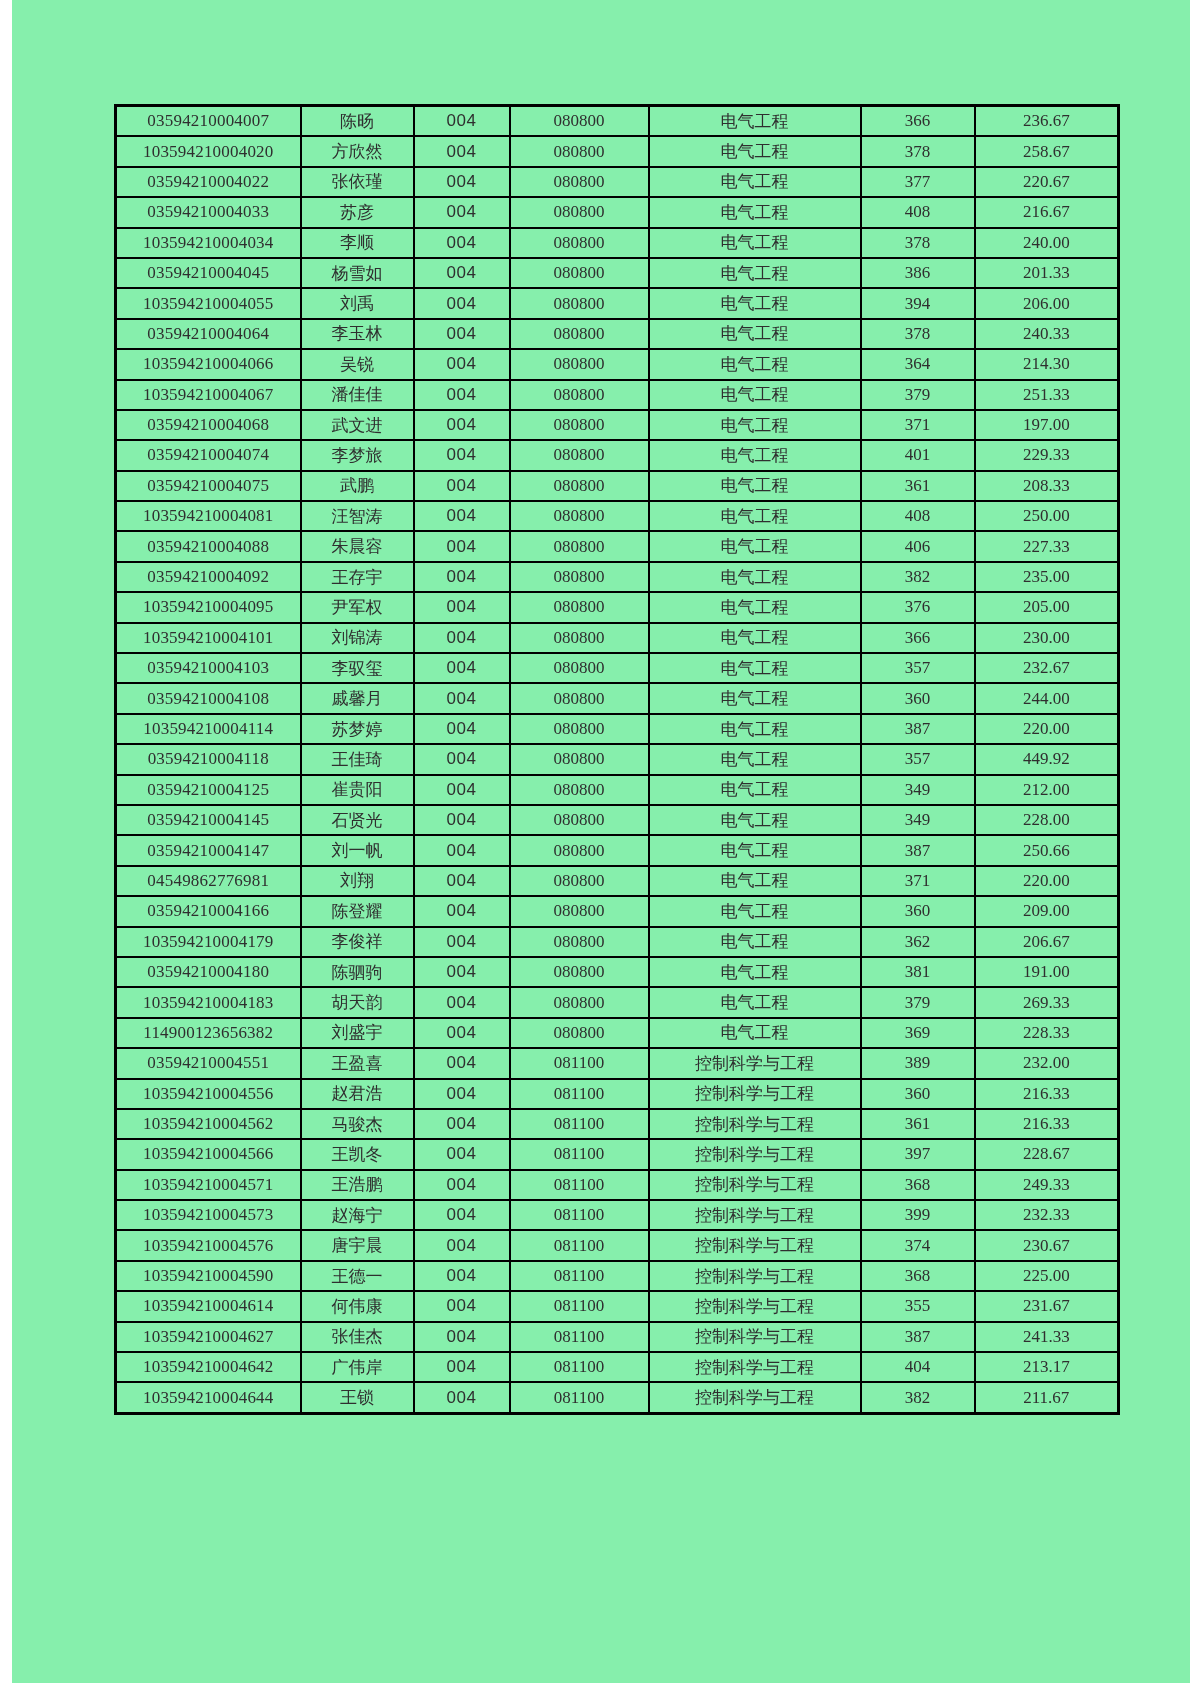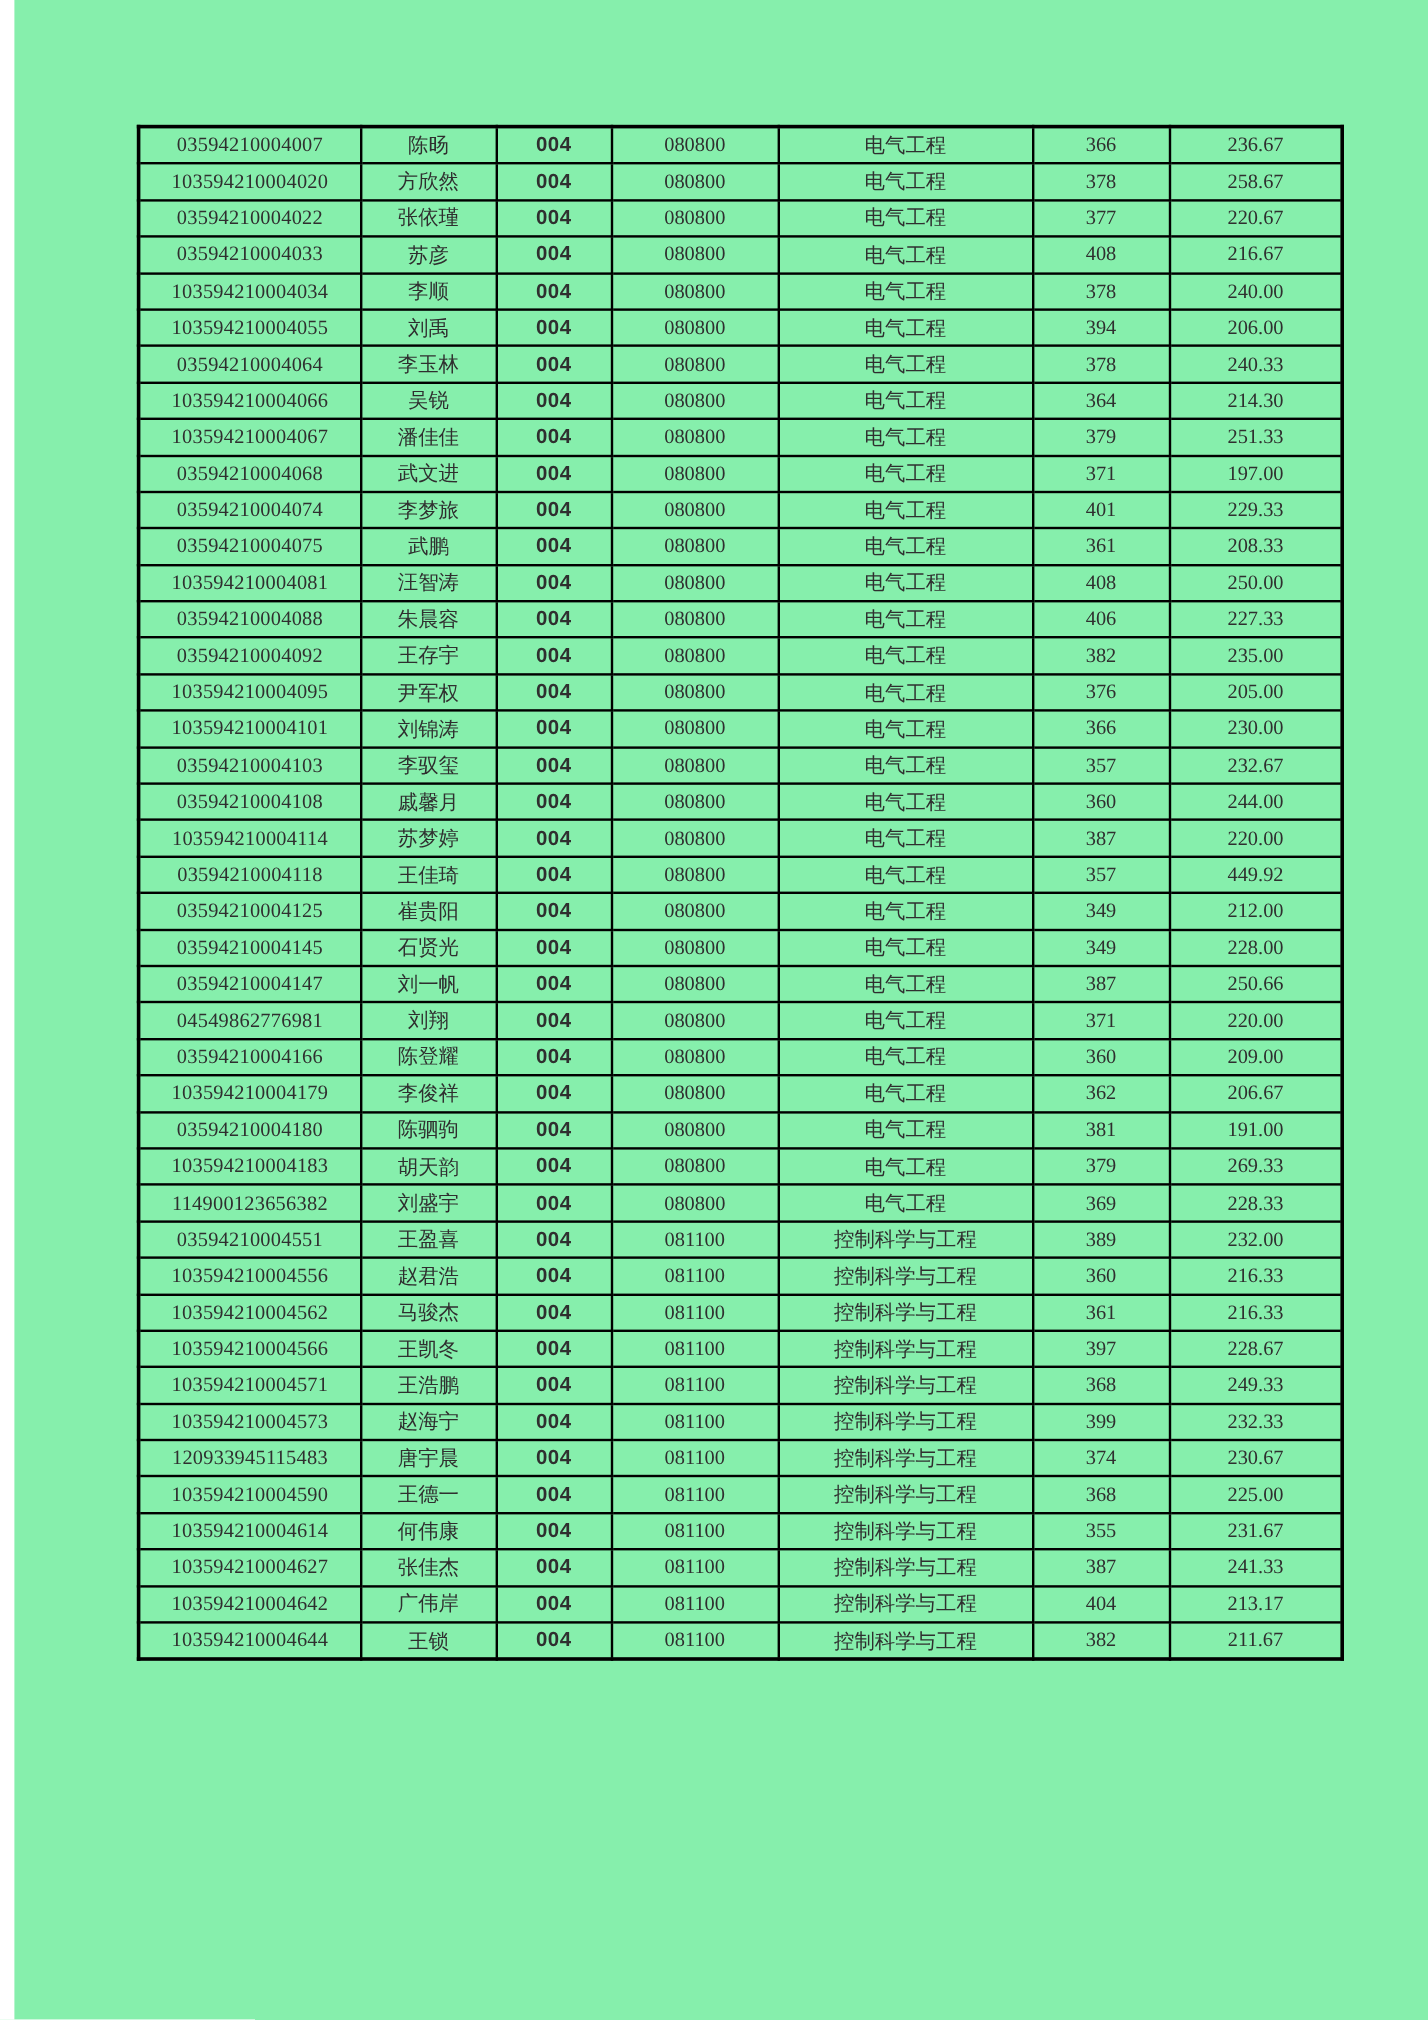--- a/index.html
+++ b/index.html
@@ -47,21 +47,21 @@
     font-family: "Liberation Serif", "DejaVu Serif", serif;
     font-size: 17px;
     letter-spacing: 0.2px;
   }
   td.c-name, td.c-major {
     font-family: "Liberation Serif", "DejaVu Serif", serif;
     font-size: 18px;
   }
   td.c-dept {
     font-family: "Liberation Sans", "DejaVu Sans", sans-serif;
-    font-weight: 700;
+    font-weight: 400;
     color: #000000;
     font-size: 16px;
     letter-spacing: 0.5px;
   }
   td.c-code, td.c-s1, td.c-s2 {
     font-family: "Liberation Serif", "DejaVu Serif", serif;
     font-size: 17px;
   }
 </style>
 </head>
@@ -123,20 +123,29 @@
   <tr>
     <td class="c-id">103594210004034</td>
     <td class="c-name">李顺</td>
     <td class="c-dept">004</td>
     <td class="c-code">080800</td>
     <td class="c-major">电气工程</td>
     <td class="c-s1">378</td>
     <td class="c-s2">240.00</td>
   </tr>
 
+  <tr>
+    <td class="c-id">03594210004045</td>
+    <td class="c-name">杨雪如</td>
+    <td class="c-dept">004</td>
+    <td class="c-code">080800</td>
+    <td class="c-major">电气工程</td>
+    <td class="c-s1">386</td>
+    <td class="c-s2">201.33</td>
+  </tr>
 
   <tr>
     <td class="c-id">103594210004055</td>
     <td class="c-name">刘禹</td>
     <td class="c-dept">004</td>
     <td class="c-code">080800</td>
     <td class="c-major">电气工程</td>
     <td class="c-s1">394</td>
     <td class="c-s2">206.00</td>
   </tr>
@@ -436,21 +445,21 @@
     <td class="c-id">103594210004573</td>
     <td class="c-name">赵海宁</td>
     <td class="c-dept">004</td>
     <td class="c-code">081100</td>
     <td class="c-major">控制科学与工程</td>
     <td class="c-s1">399</td>
     <td class="c-s2">232.33</td>
   </tr>
 
   <tr>
-    <td class="c-id">120933945115483</td>
+    <td class="c-id">103594210004576</td>
     <td class="c-name">唐宇晨</td>
     <td class="c-dept">004</td>
     <td class="c-code">081100</td>
     <td class="c-major">控制科学与工程</td>
     <td class="c-s1">374</td>
     <td class="c-s2">230.67</td>
   </tr>
 
   <tr>
     <td class="c-id">103594210004590</td>

